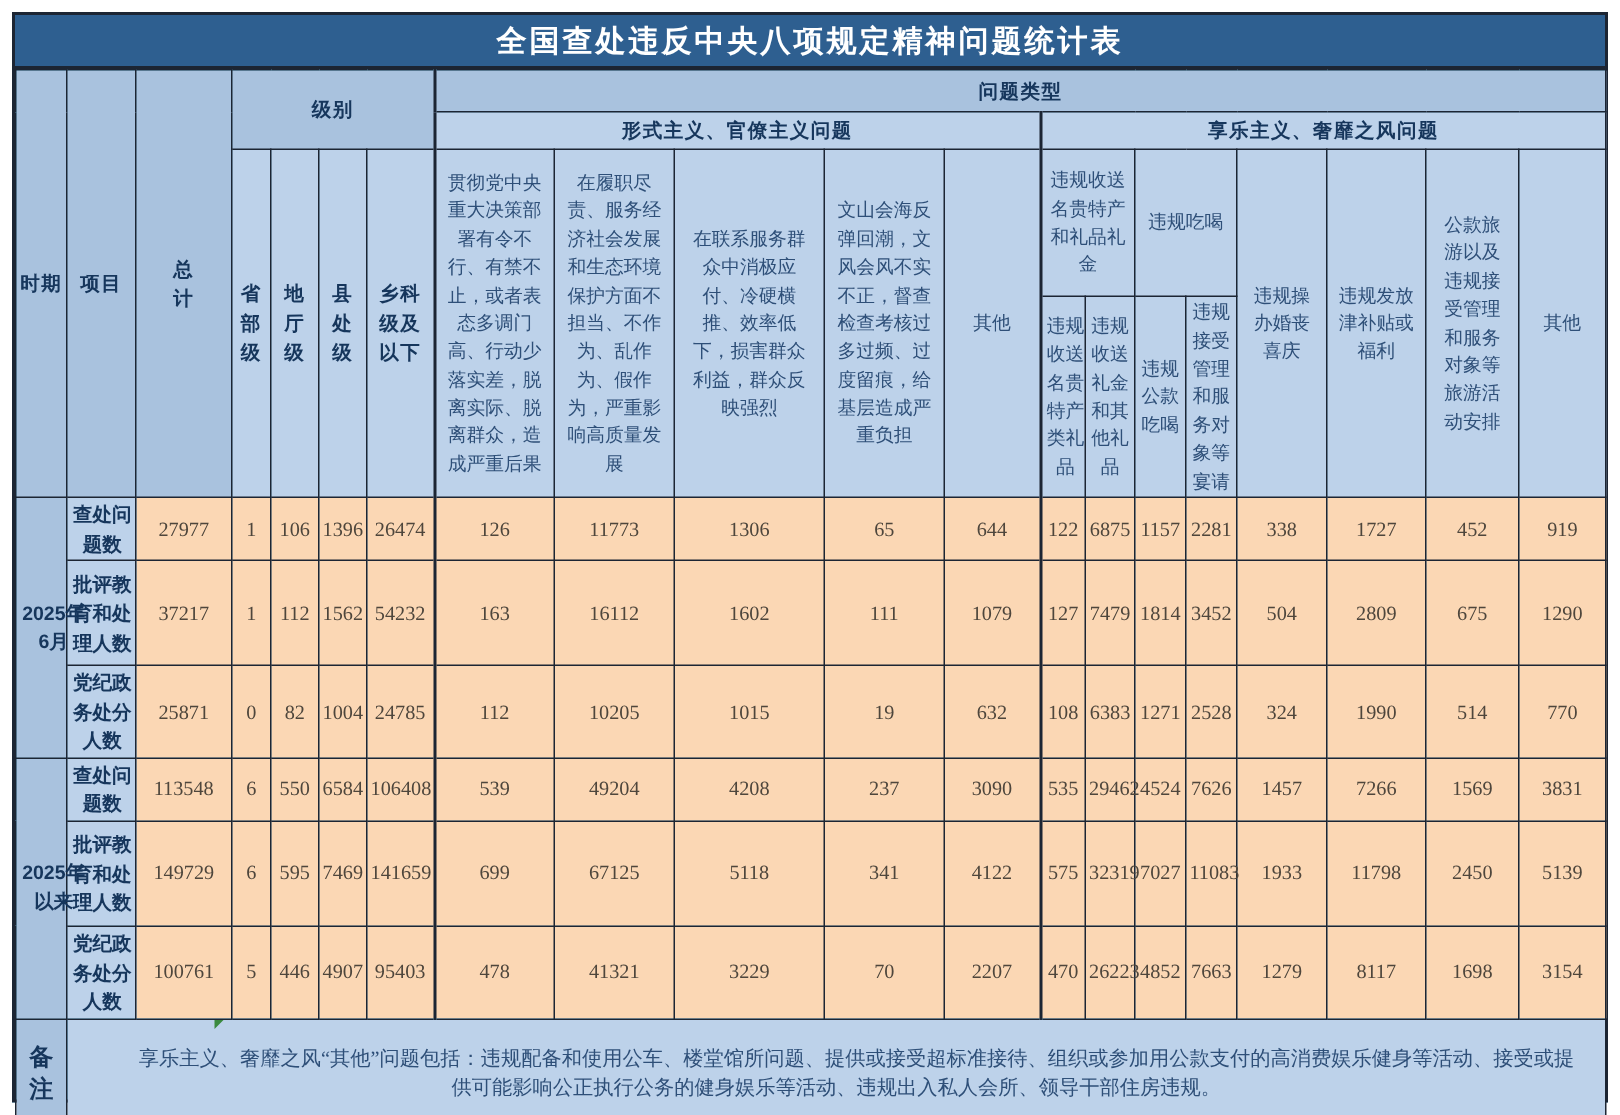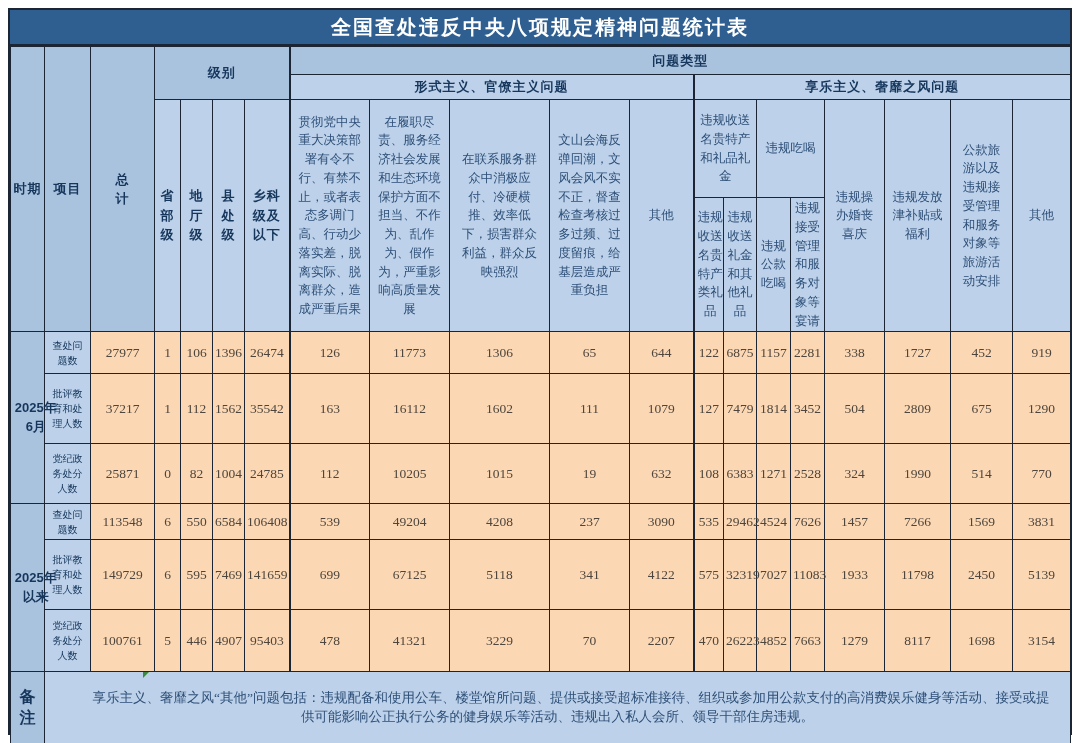--- a/index.html
+++ b/index.html
@@ -45,21 +45,21 @@
   .w1{width:1.15em;} .w2{width:2.2em;} .w3{width:3.25em;} .w4{width:4.3em;text-align:center;}
   .w5{width:5.35em;} .w6{width:6.4em;} .wp{width:3.5em;line-height:1.45;}
   tr.hA{height:28px;} tr.hB{height:25px;} tr.hC{height:98px;} tr.hD{height:133px;}
   tbody td{border-top-width:2px;}
   tbody td.num{
     background:var(--peach);
     font-family:"Liberation Serif",serif;font-size:13.5px;color:var(--numcol);
     white-space:nowrap;
   }
   td.plabel{background:var(--blue-mid);color:var(--navy);font-weight:bold;font-size:13px;line-height:1.45;}
-  td.rlabel{background:var(--blue-light);color:var(--navy);font-weight:normal;font-size:10px;line-height:1.45;}
+  td.rlabel{background:var(--blue-light);color:var(--navy);font-weight:bold;font-size:13px;line-height:1.45;}
   tr.r0{height:42px;} tr.r1{height:70px;} tr.r2{height:60px;}
   tr.r3{height:36px;} tr.r4{height:70px;} tr.r5{height:62px;}
   tr.remark{height:38px;}
   td.remark-label{background:var(--blue-mid);color:var(--navy);font-weight:bold;font-size:16px;}
   td.remark-body{
     background:var(--blue-light);text-align:left;position:relative;
     font-family:"Liberation Serif",serif;color:var(--desc);
     font-size:13.5px;line-height:1.4;padding:2px 10px;
   }
   td.remark-body p{margin:16px;text-indent:2em;}
@@ -162,21 +162,21 @@
         <td class="num">1727</td>
         <td class="num">452</td>
         <td class="num">919</td>
       </tr>
       <tr class="r1">
         <td class="rlabel"><span class="stack w3">批评教育和处理人数</span></td>
         <td class="num">37217</td>
         <td class="num">1</td>
         <td class="num">112</td>
         <td class="num">1562</td>
-        <td class="num">35542</td>
+        <td class="num">54232</td>
         <td class="num gl">163</td>
         <td class="num">16112</td>
         <td class="num">1602</td>
         <td class="num">111</td>
         <td class="num">1079</td>
         <td class="num gl">127</td>
         <td class="num">7479</td>
         <td class="num">1814</td>
         <td class="num">3452</td>
         <td class="num">504</td>

